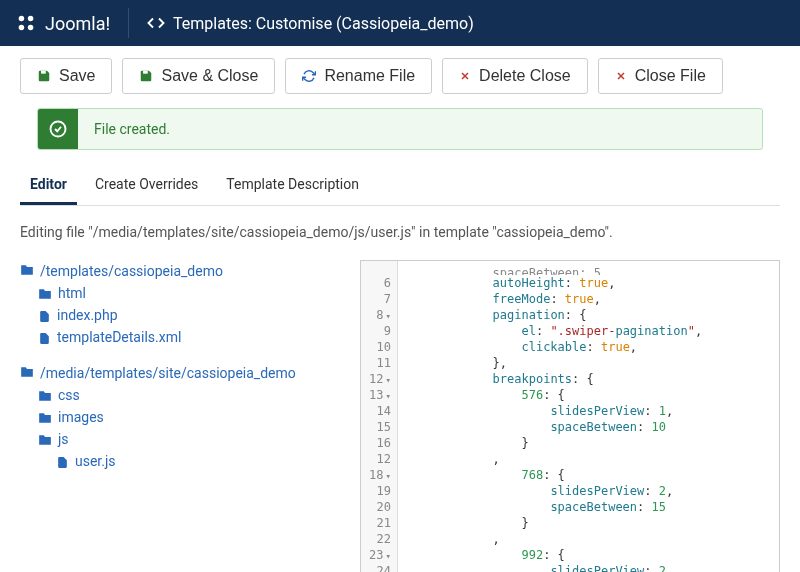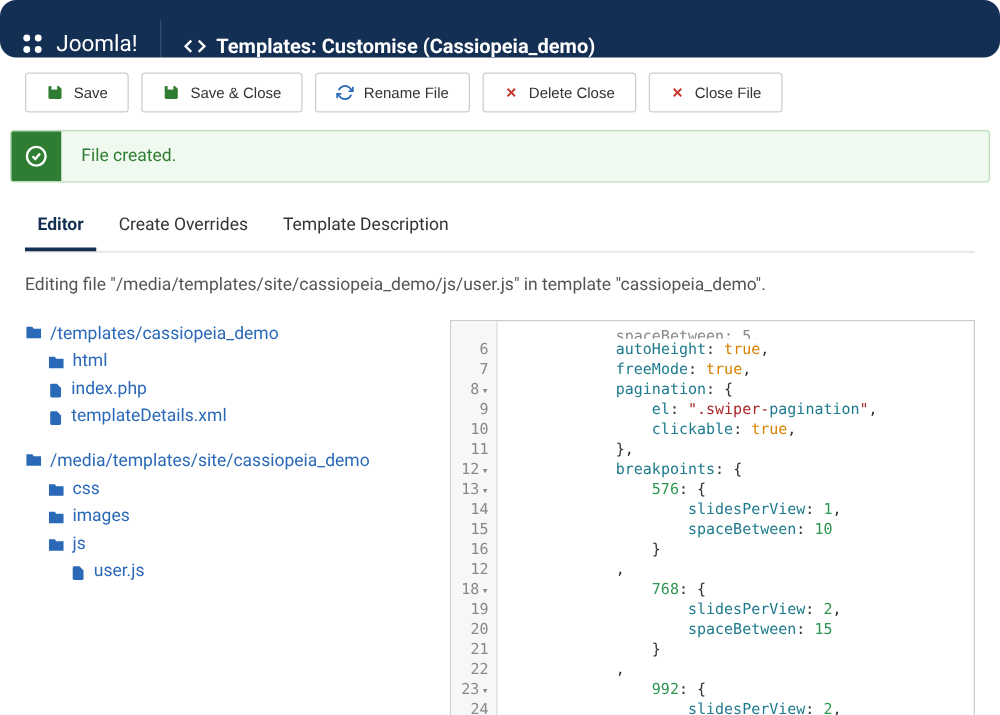--- a/index.html
+++ b/index.html
@@ -1,24 +1,24 @@
 <!DOCTYPE html>
 <html><head>
 <meta charset="utf-8">
 <style>
 * { box-sizing: border-box; margin: 0; padding: 0; }
 body { font-family: -apple-system, BlinkMacSystemFont, "Segoe UI", Roboto, sans-serif; font-size: 14px; color: #333; background: #fff; }
-.header { background: #132f53; color: #fff; display: flex; align-items: flex-end; height: 46px; padding: 0 15px; border-radius: 13px; }
+.header { background: #132f53; color: #fff; display: flex; align-items: center; height: 46px; padding: 0 15px; }
 .logo { display: flex; align-items: center; gap: 8px; font-size: 18px; font-weight: 400; }
 .logo-symbol { width: 22px; height: 22px; }
 .separator { width: 1px; height: 30px; background: rgba(255,255,255,0.15); margin: 0 18px; }
-.header-title { display: flex; align-items: center; gap: 8px; font-size: 16px; font-weight: bold; }
+.header-title { display: flex; align-items: center; gap: 8px; font-size: 16px; }
 .toolbar { padding: 12px 20px 14px; display: flex; gap: 10px; flex-wrap: wrap; }
-.btn { background: #fff; border: 1px solid #cdcdcd; border-radius: 3px; padding: 8px 16px; font-size: 12px; display: inline-flex; align-items: center; gap: 8px; cursor: pointer; color: #333; }
-.alert { margin: 0 8px 16px; background: #f0f9f0; border: 1px solid #b8e0b8; border-radius: 3px; display: flex; align-items: center; overflow: hidden; }
+.btn { background: #fff; border: 1px solid #cdcdcd; border-radius: 3px; padding: 8px 16px; font-size: 16px; display: inline-flex; align-items: center; gap: 8px; cursor: pointer; color: #333; }
+.alert { margin: 0 37px 16px; background: #f0f9f0; border: 1px solid #b8e0b8; border-radius: 3px; display: flex; align-items: center; overflow: hidden; }
 .alert-icon-box { background: #2f7d32; width: 40px; height: 40px; display: flex; align-items: center; justify-content: center; }
 .alert-text { padding-left: 16px; color: #2f7d32; }
 .tabs { display: flex; border-bottom: 1px solid #ddd; margin: 0 20px 18px; gap: 8px; }
 .tab { padding: 10px 10px; cursor: pointer; color: #333; border-bottom: 3px solid transparent; }
 .tab.active { color: #132f53; font-weight: 700; border-bottom-color: #132f53; }
 .content { padding: 0 20px; }
 .editing-label { color: #555; margin-bottom: 20px; }
 .workarea { display: flex; gap: 20px; align-items: flex-start; }
 .tree { width: 320px; flex-shrink: 0; }
 .tree-root { color: #2a69b8; display: flex; align-items: flex-start; gap: 6px; padding: 3px 0; cursor: pointer; }

